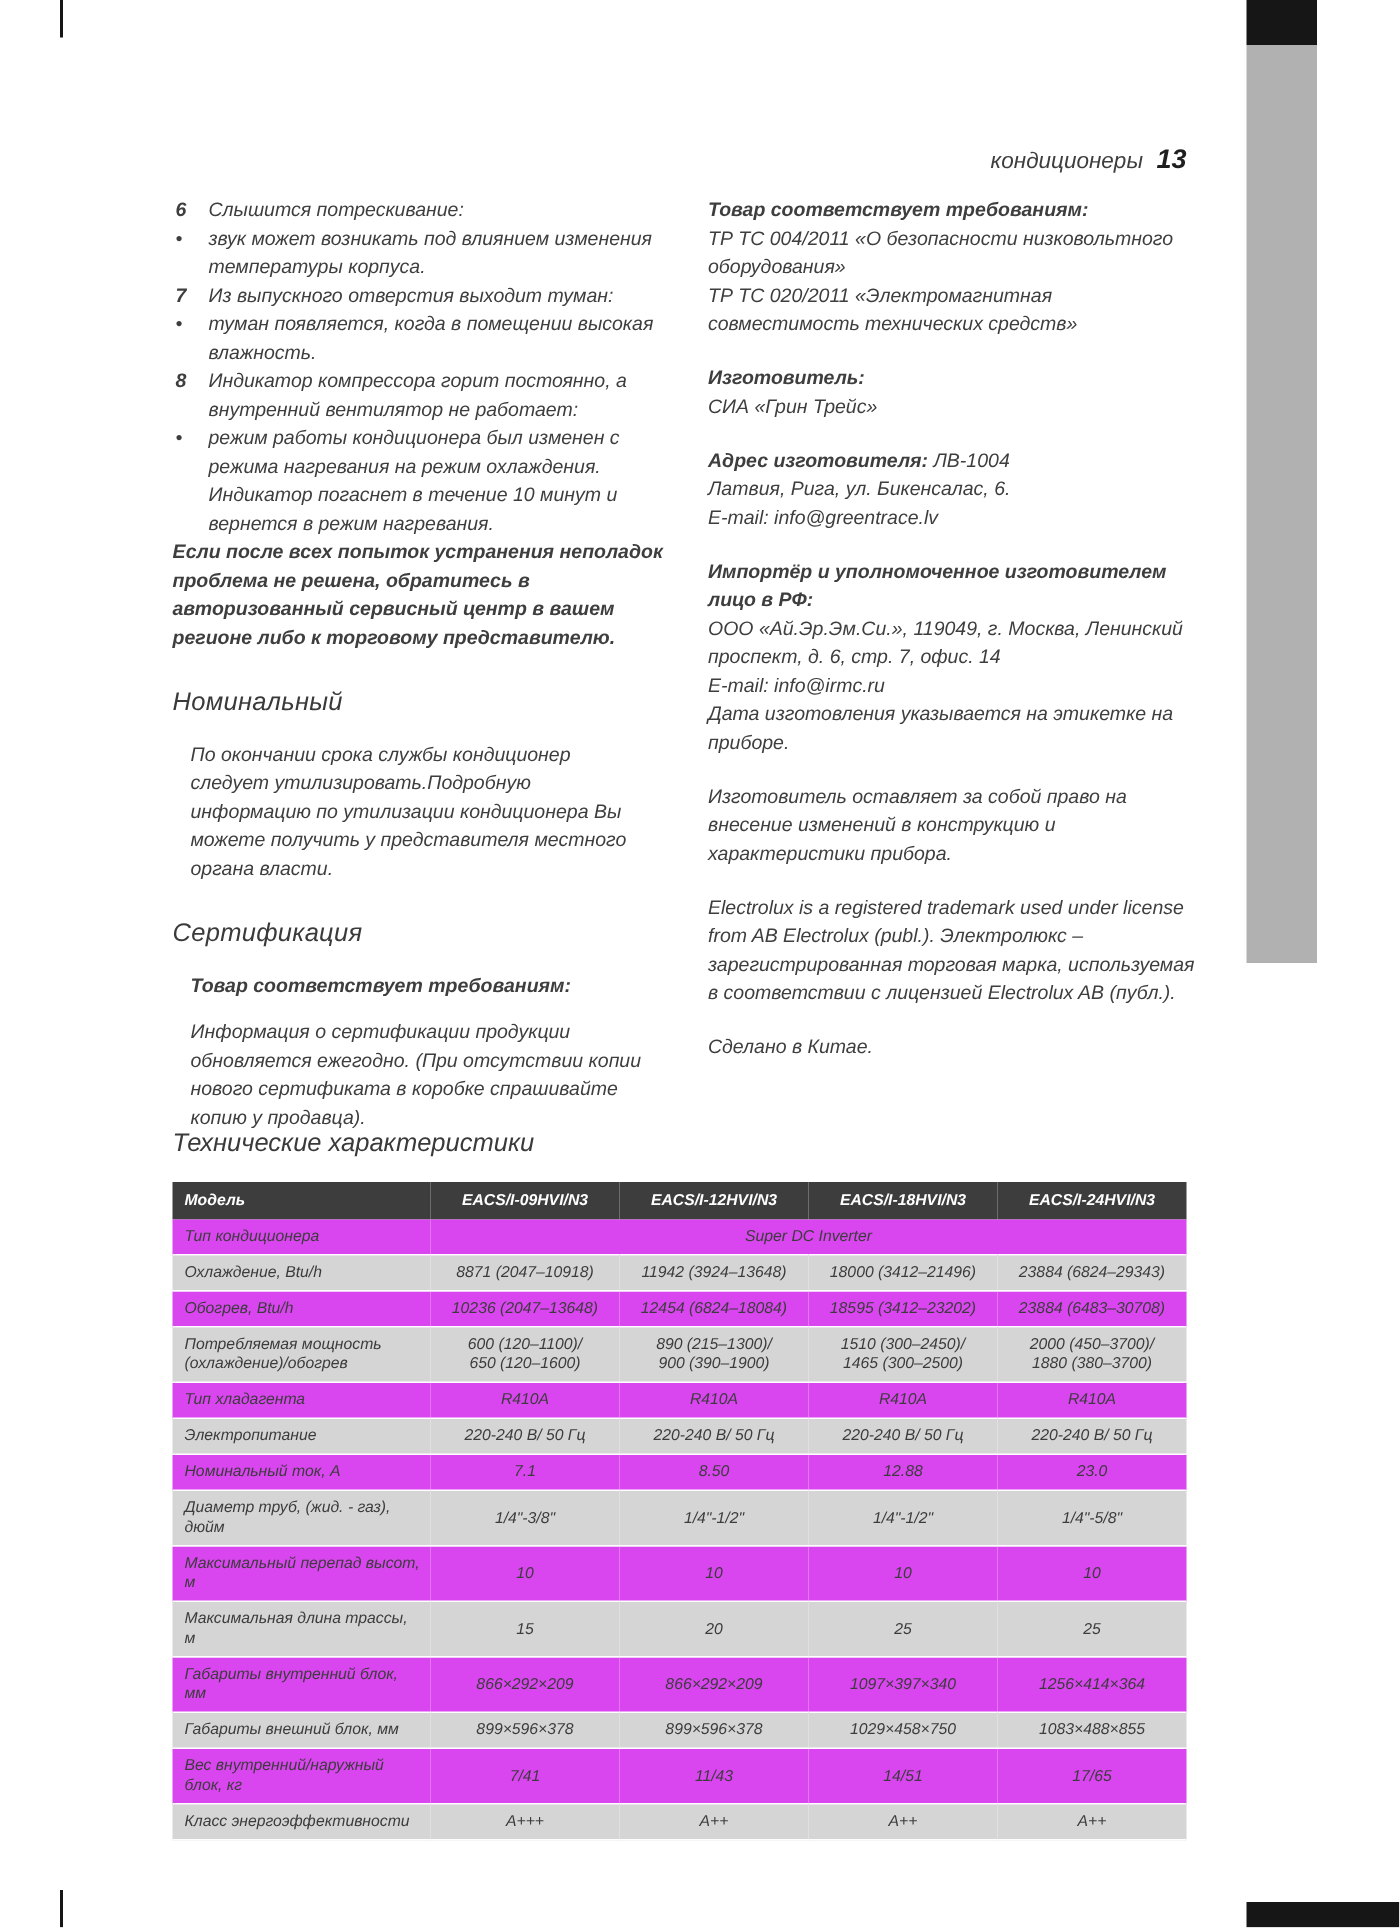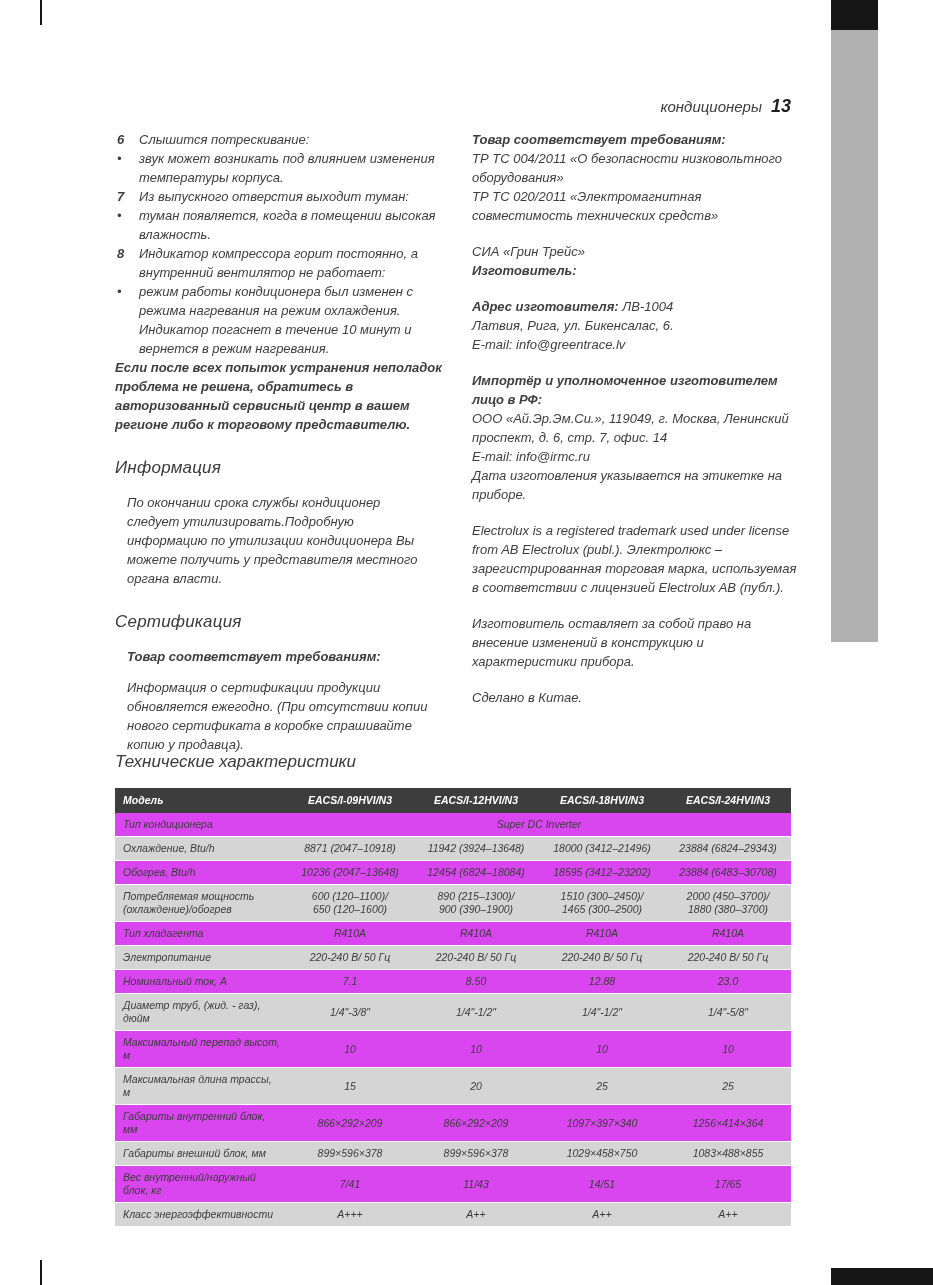--- a/index.html
+++ b/index.html
@@ -110,59 +110,59 @@
           <span class="li-text">Индикатор компрессора горит постоянно, а внутренний вентилятор не работает:</span>
         </div>
         <div class="li">
           <span class="marker">•</span>
           <span class="li-text">режим работы кондиционера был изменен с режима нагревания на режим охлаждения. Индикатор погаснет в течение 10 минут и вернется в режим нагревания.</span>
         </div>
       </div>
 
       <p class="body warning">Если после всех попыток устранения неполадок проблема не решена, обратитесь в авторизованный сервисный центр в вашем регионе либо к торговому представителю.</p>
 
-      <h2 class="section-title">Информация</h2>
+      <h2 class="section-title">Номинальный</h2>
       <p class="body">По окончании срока службы кондиционер следует утилизировать.Подробную информацию по утилизации кондиционера Вы можете получить у представителя местного органа власти.</p>
 
       <h2 class="section-title">Сертификация</h2>
       <p class="body bold">Товар соответствует требованиям:</p>
       <p class="body">Информация о сертификации продукции обновляется ежегодно. (При отсутствии копии нового сертификата в коробке спрашивайте копию у продавца).</p>
     </section>
 
     <section class="col">
       <div class="blk">
         <p class="body bold">Товар соответствует требованиям:</p>
         <p class="body pre">ТР ТС 004/2011 «О безопасности низковольтного оборудования»
 ТР ТС 020/2011 «Электромагнитная совместимость технических средств»</p>
       </div>
 
       <div class="blk">
+        <p class="body bold">Изготовитель:</p>
         <p class="body">СИА «Грин Трейс»</p>
-        <p class="body bold">Изготовитель:</p>
       </div>
 
       <div class="blk">
         <p class="body"><span class="bold">Адрес изготовителя:</span><span> ЛВ-1004</span></p>
         <p class="body pre">Латвия, Рига, ул. Бикенсалас, 6.
 E-mail: info@greentrace.lv</p>
       </div>
 
       <div class="blk">
         <p class="body bold">Импортёр и уполномоченное изготовителем лицо в РФ:</p>
         <p class="body pre">ООО «Ай.Эр.Эм.Си.», 119049, г. Москва, Ленинский проспект, д. 6, стр. 7, офис. 14
 E-mail: info@irmc.ru
 Дата изготовления указывается на этикетке на приборе.</p>
       </div>
 
       <div class="blk">
+        <p class="body">Изготовитель оставляет за собой право на внесение изменений в конструкцию и характеристики прибора.</p>
+      </div>
+
+      <div class="blk">
         <p class="body">Electrolux is a registered trademark used under license from AB Electrolux (publ.). Электролюкс – зарегистрированная торговая марка, используемая в соответствии с лицензией Electrolux AB (публ.).</p>
-      </div>
-
-      <div class="blk">
-        <p class="body">Изготовитель оставляет за собой право на внесение изменений в конструкцию и характеристики прибора.</p>
       </div>
 
       <div class="blk">
         <p class="body">Сделано в Китае.</p>
       </div>
     </section>
 
   </div>
 
   <div class="specs">

